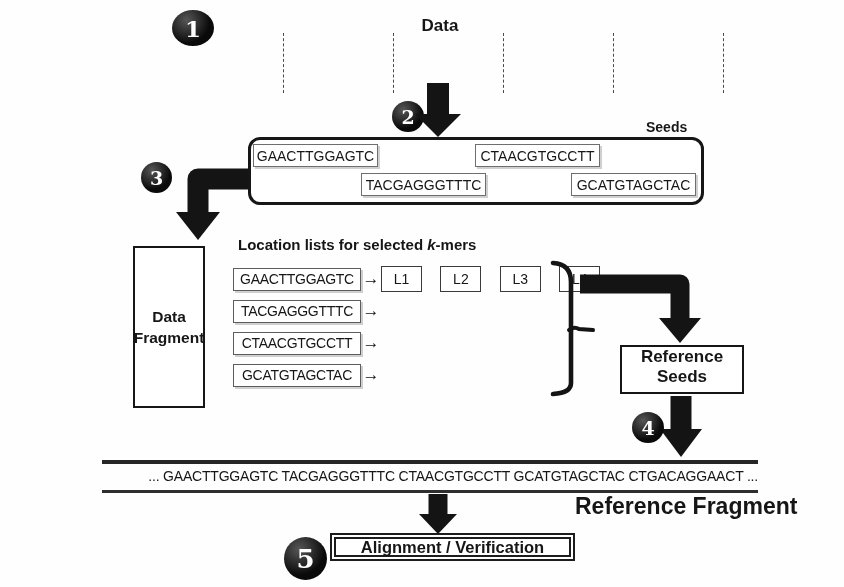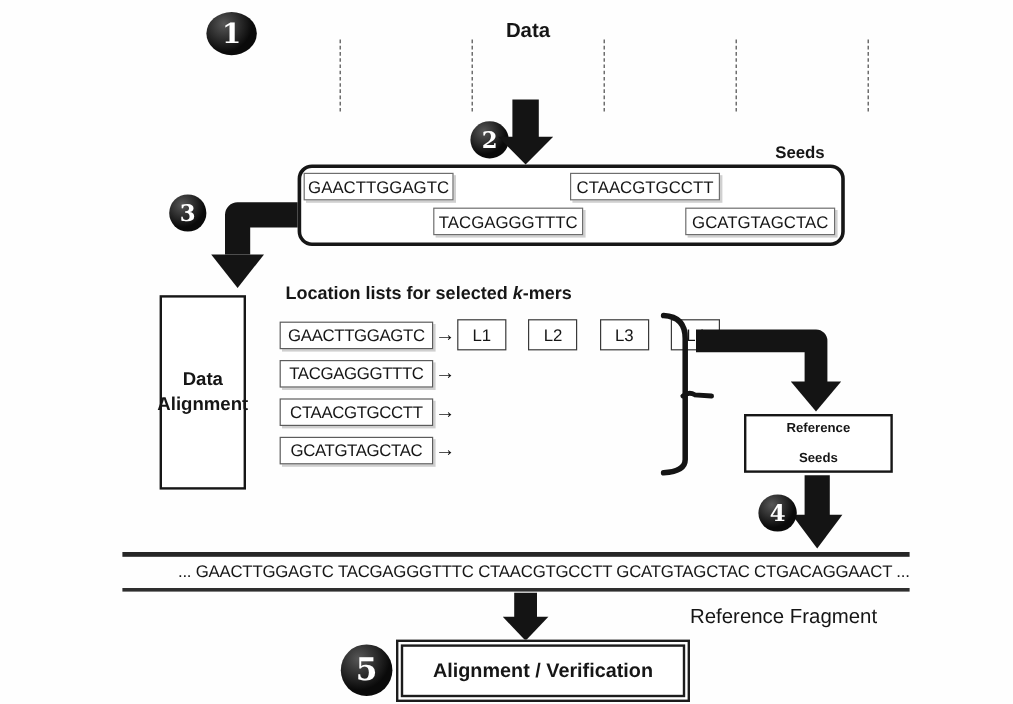--- a/index.html
+++ b/index.html
@@ -47,25 +47,25 @@
   
   .ds-box{
     left:133px;top:246px;width:72px;height:162px;box-sizing:border-box;
     border:2.5px solid #161616;background:#fff;
     display:flex;flex-direction:column;align-items:center;justify-content:center;
     font-size:15.5px;font-weight:bold;line-height:21px;text-align:center;
   }
   .rg-box{
     left:620px;top:345px;width:124px;height:49px;box-sizing:border-box;
     border:2.5px solid #161616;background:#fff;
-    display:flex;flex-direction:column;align-items:center;justify-content:space-between;
-    font-size:11px;font-weight:bold;line-height:20px;text-align:center;
+    display:flex;flex-direction:column;align-items:center;justify-content:flex-start;
+    font-size:17px;font-weight:bold;line-height:20px;text-align:center;
   }
   .align-box{
-    left:330px;top:533px;width:245px;height:52px;box-sizing:border-box;
+    left:330px;top:533px;width:245px;height:28px;box-sizing:border-box;
     border:6px double #1c1c1c;background:#fff;
     display:flex;align-items:center;justify-content:center;
     font-size:16.5px;font-weight:bold;
   }
 
   
   .heading{left:238px;top:236px;font-size:15px;font-weight:bold;white-space:nowrap;}
   .heading .it{font-style:italic;}
   .row{position:absolute;left:233px;height:26px;display:flex;align-items:center;}
   .kmer-box{
@@ -87,21 +87,21 @@
   }
   .cells .loc-cell:first-child{margin-left:0;}
 
   
   .frag-line-top{left:102px;top:460px;width:656px;height:4px;background:#262626;}
   .frag-line-bottom{left:102px;top:490px;width:656px;height:3px;background:#2e2e2e;}
   .frag-text{
     left:102px;top:468px;width:656px;text-align:right;
     font-size:14px;letter-spacing:-0.2px;white-space:nowrap;
   }
-  .frag-label{left:575px;top:504px;font-size:17px;font-weight:normal;white-space:nowrap;}
+  .frag-label{left:575px;top:493px;font-size:23px;font-weight:bold;white-space:nowrap;}
 
   .svg-layer{position:absolute;left:0;top:0;pointer-events:none;}
 </style>
 </head>
 <body>
 
 <div class="canvas">
 
   <div class="badge" style="left:172px;top:10px;width:42px;height:36px;font-size:23px;">
     <span>1</span>
@@ -127,21 +127,21 @@
   <div class="seed" style="left:475px;top:144px;width:125px;">CTAACGTGCCTT</div>
   <div class="seed" style="left:361px;top:173px;width:125px;">TACGAGGGTTTC</div>
   <div class="seed" style="left:571px;top:173px;width:125px;">GCATGTAGCTAC</div>
 
   <div class="badge" style="left:141px;top:162px;width:31px;height:31px;font-size:19px;">
     <span>3</span>
   </div>
 
   <div class="abs ds-box">
     <span>Data</span>
-    <span>Alignment</span>
+    <span>Fragment</span>
   </div>
 
   <div class="abs heading">
     <span>Location lists for selected </span><span class="it">k</span><span>-mers</span>
   </div>
 
   <div class="row" style="top:266px;">
     <div class="kmer-box">GAACTTGGAGTC</div>
     <div class="row-arrow">→</div>
     <div class="cells">

